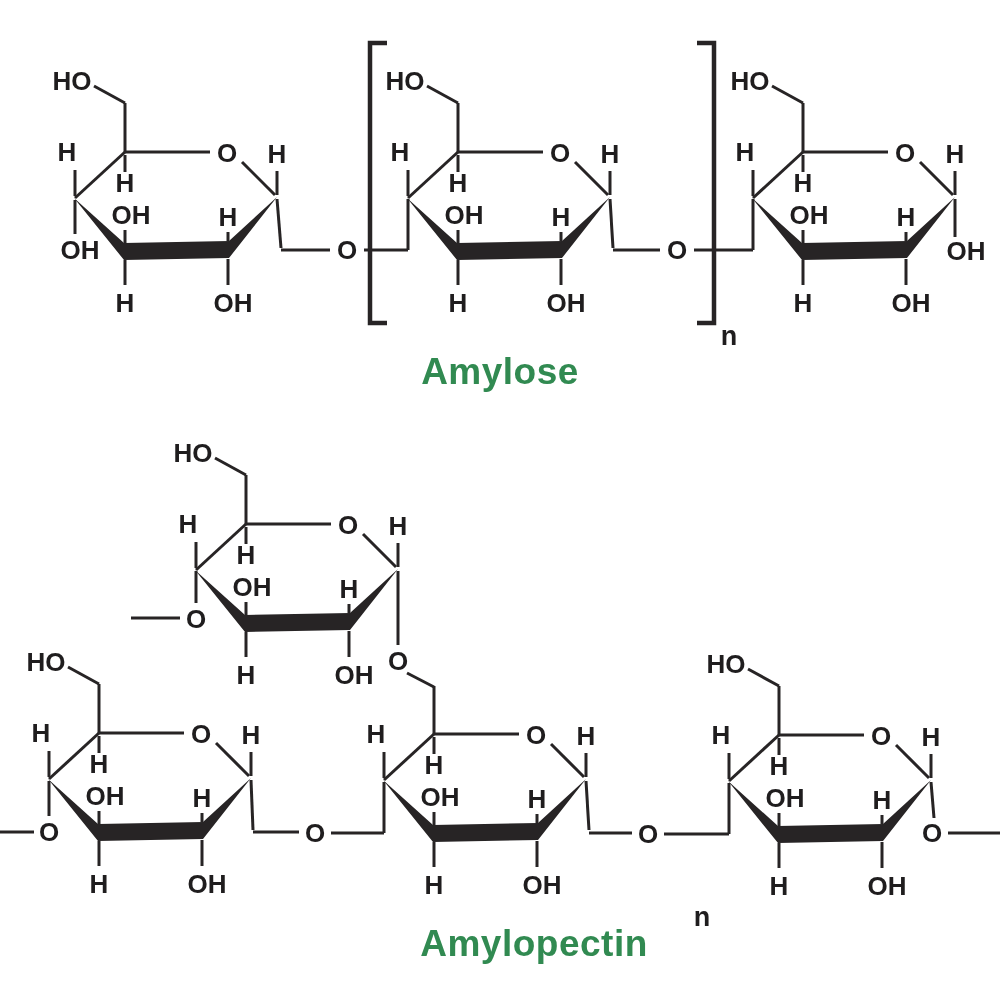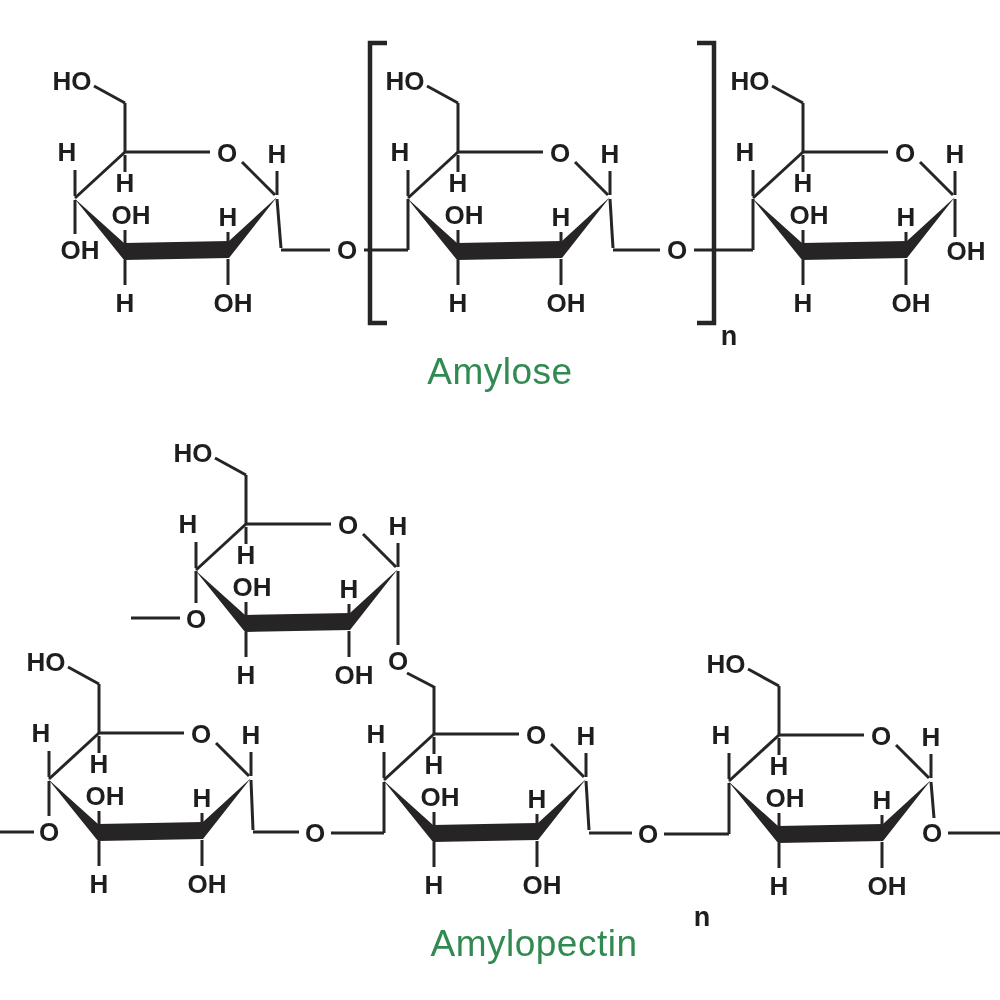--- a/index.html
+++ b/index.html
@@ -1,20 +1,20 @@
 <!DOCTYPE html>
 <html><head>
 <meta charset="utf-8">
 <style>
   html,body{margin:0;padding:0;background:#ffffff;}
   #stage{position:relative;width:1000px;height:1000px;background:#ffffff;overflow:hidden;
          font-family:"Liberation Sans",sans-serif;padding-left:8px;}
   #mol{position:absolute;left:0;top:0;}
   #mol text{font:700 26px "Liberation Sans",sans-serif;fill:#1f1d1e;}
-  .title{position:absolute;transform:translate(-50%,-50%);font-weight:400;font-size:37px;
+  .title{position:absolute;transform:translate(-50%,-50%);font-weight:700;font-size:37px;
          letter-spacing:0.5px;white-space:nowrap;}
   .subscript-n{position:absolute;transform:translate(-50%,-50%);font-weight:700;font-size:27px;
          color:#1f1d1e;}
 </style>
 </head>
 <body>
 
 <div id="stage">
   <svg id="mol" width="1000" height="1000" viewBox="0 0 1000 1000">
       <g>

